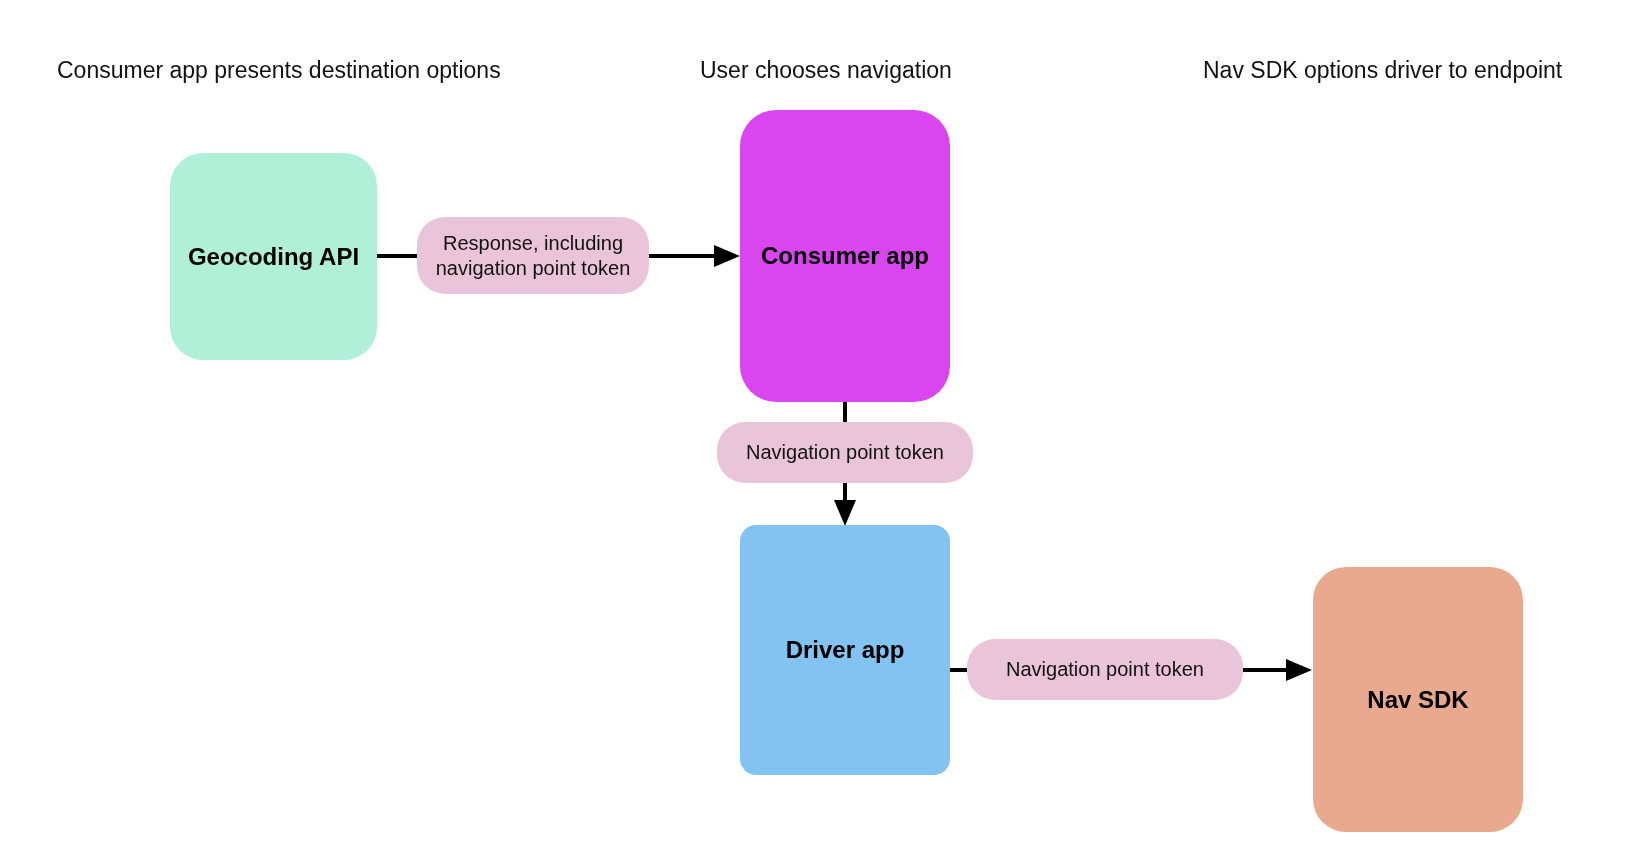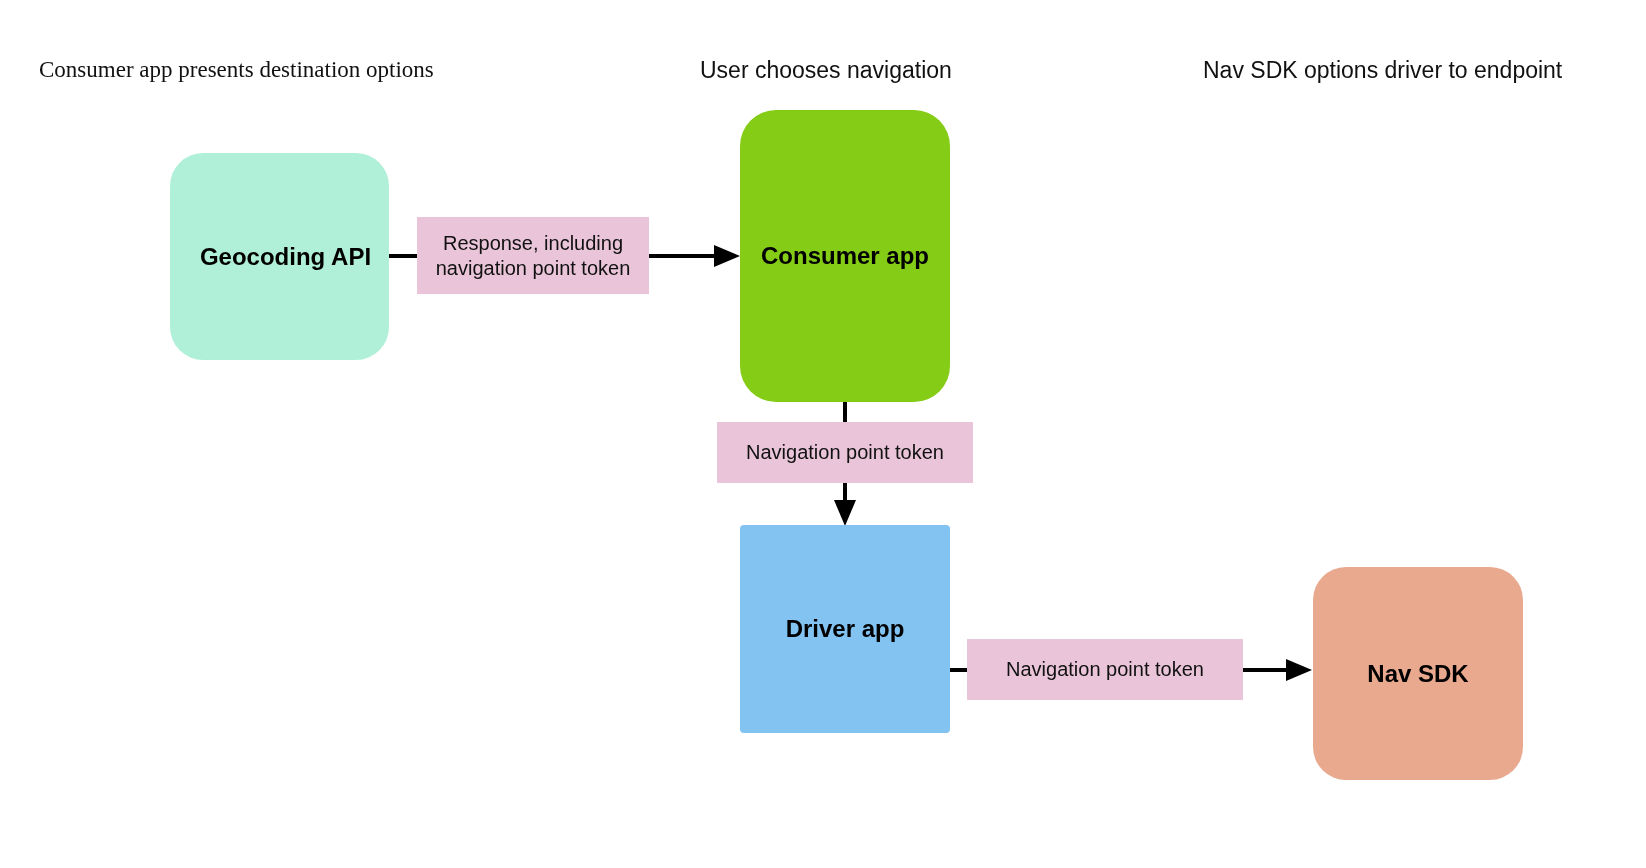--- a/index.html
+++ b/index.html
@@ -17,51 +17,52 @@
   }
   .stage-title {
     position: absolute;
     top: 56px;
     font-size: 23px;
     line-height: 28px;
     font-weight: 400;
     color: #111111;
     white-space: nowrap;
   }
-  .stage-title.s1 { left: 39px; font-family: Liberation Serif, serif; }
+  .stage-title.s1 { left: 57px; }
   .stage-title.s2 { left: 700px; }
   .stage-title.s3 { left: 1203px; }
 
   .node {
     position: absolute;
     display: flex;
     align-items: center;
     justify-content: center;
     text-align: center;
     font-weight: 700;
     font-size: 24px;
     color: #000000;
   }
   .node.geocoding { left: 170px; top: 153px; width: 207px; height: 207px; border-radius: 33px; }
   .node.consumer  { left: 740px; top: 110px; width: 210px; height: 292px; border-radius: 36px; }
-  .node.driver    { left: 740px; top: 525px; width: 210px; height: 208px; border-radius: 4px; }
-  .node.navsdk    { left: 1313px; top: 567px; width: 210px; height: 213px; border-radius: 33px; }
+  .node.driver    { left: 740px; top: 525px; width: 210px; height: 250px; border-radius: 16px; }
+  .node.navsdk    { left: 1313px; top: 567px; width: 210px; height: 265px; border-radius: 33px; }
 
   .edge-label {
     position: absolute;
     display: flex;
     align-items: center;
     justify-content: center;
     text-align: center;
     font-size: 20px;
     line-height: 25px;
     font-weight: 400;
     color: #111111;
     box-sizing: border-box;
     padding: 0 8px;
+    border-radius: 28px;
   }
   .edge-label.l1 { left: 417px; top: 217px; width: 232px; height: 77px; }
   .edge-label.l2 { left: 717px; top: 422px; width: 256px; height: 61px; }
   .edge-label.l3 { left: 967px; top: 639px; width: 276px; height: 61px; }
 
   .arrows {
     position: absolute;
     left: 0; top: 0;
     width: 1646px;
     height: 868px;
@@ -90,25 +91,25 @@
       <line x1="845" y1="483" x2="845" y2="505"></line>
       <polygon points="834,500 856,500 845,526"></polygon>
     </g>
     <g>
       <line x1="948" y1="670" x2="967" y2="670"></line>
       <line x1="1243" y1="670" x2="1289" y2="670"></line>
       <polygon points="1286,659 1286,681 1312,670"></polygon>
     </g>
   </svg>
 
-  <div class="node geocoding" style="background-color: rgb(176, 240, 216); padding-left: 12px;">
+  <div class="node geocoding" style="background-color: rgb(176, 240, 216);">
     <span>Geocoding API</span>
   </div>
 
-  <div class="node consumer" style="background-color: #84cc16;">
+  <div class="node consumer" style="background-color: #d946ef;">
     <span>Consumer app</span>
   </div>
 
   <div class="node driver" style="background-color: rgb(130, 195, 242);">
     <span>Driver app</span>
   </div>
 
   <div class="node navsdk" style="background-color: rgb(233, 169, 142);">
     <span>Nav SDK</span>
   </div>

